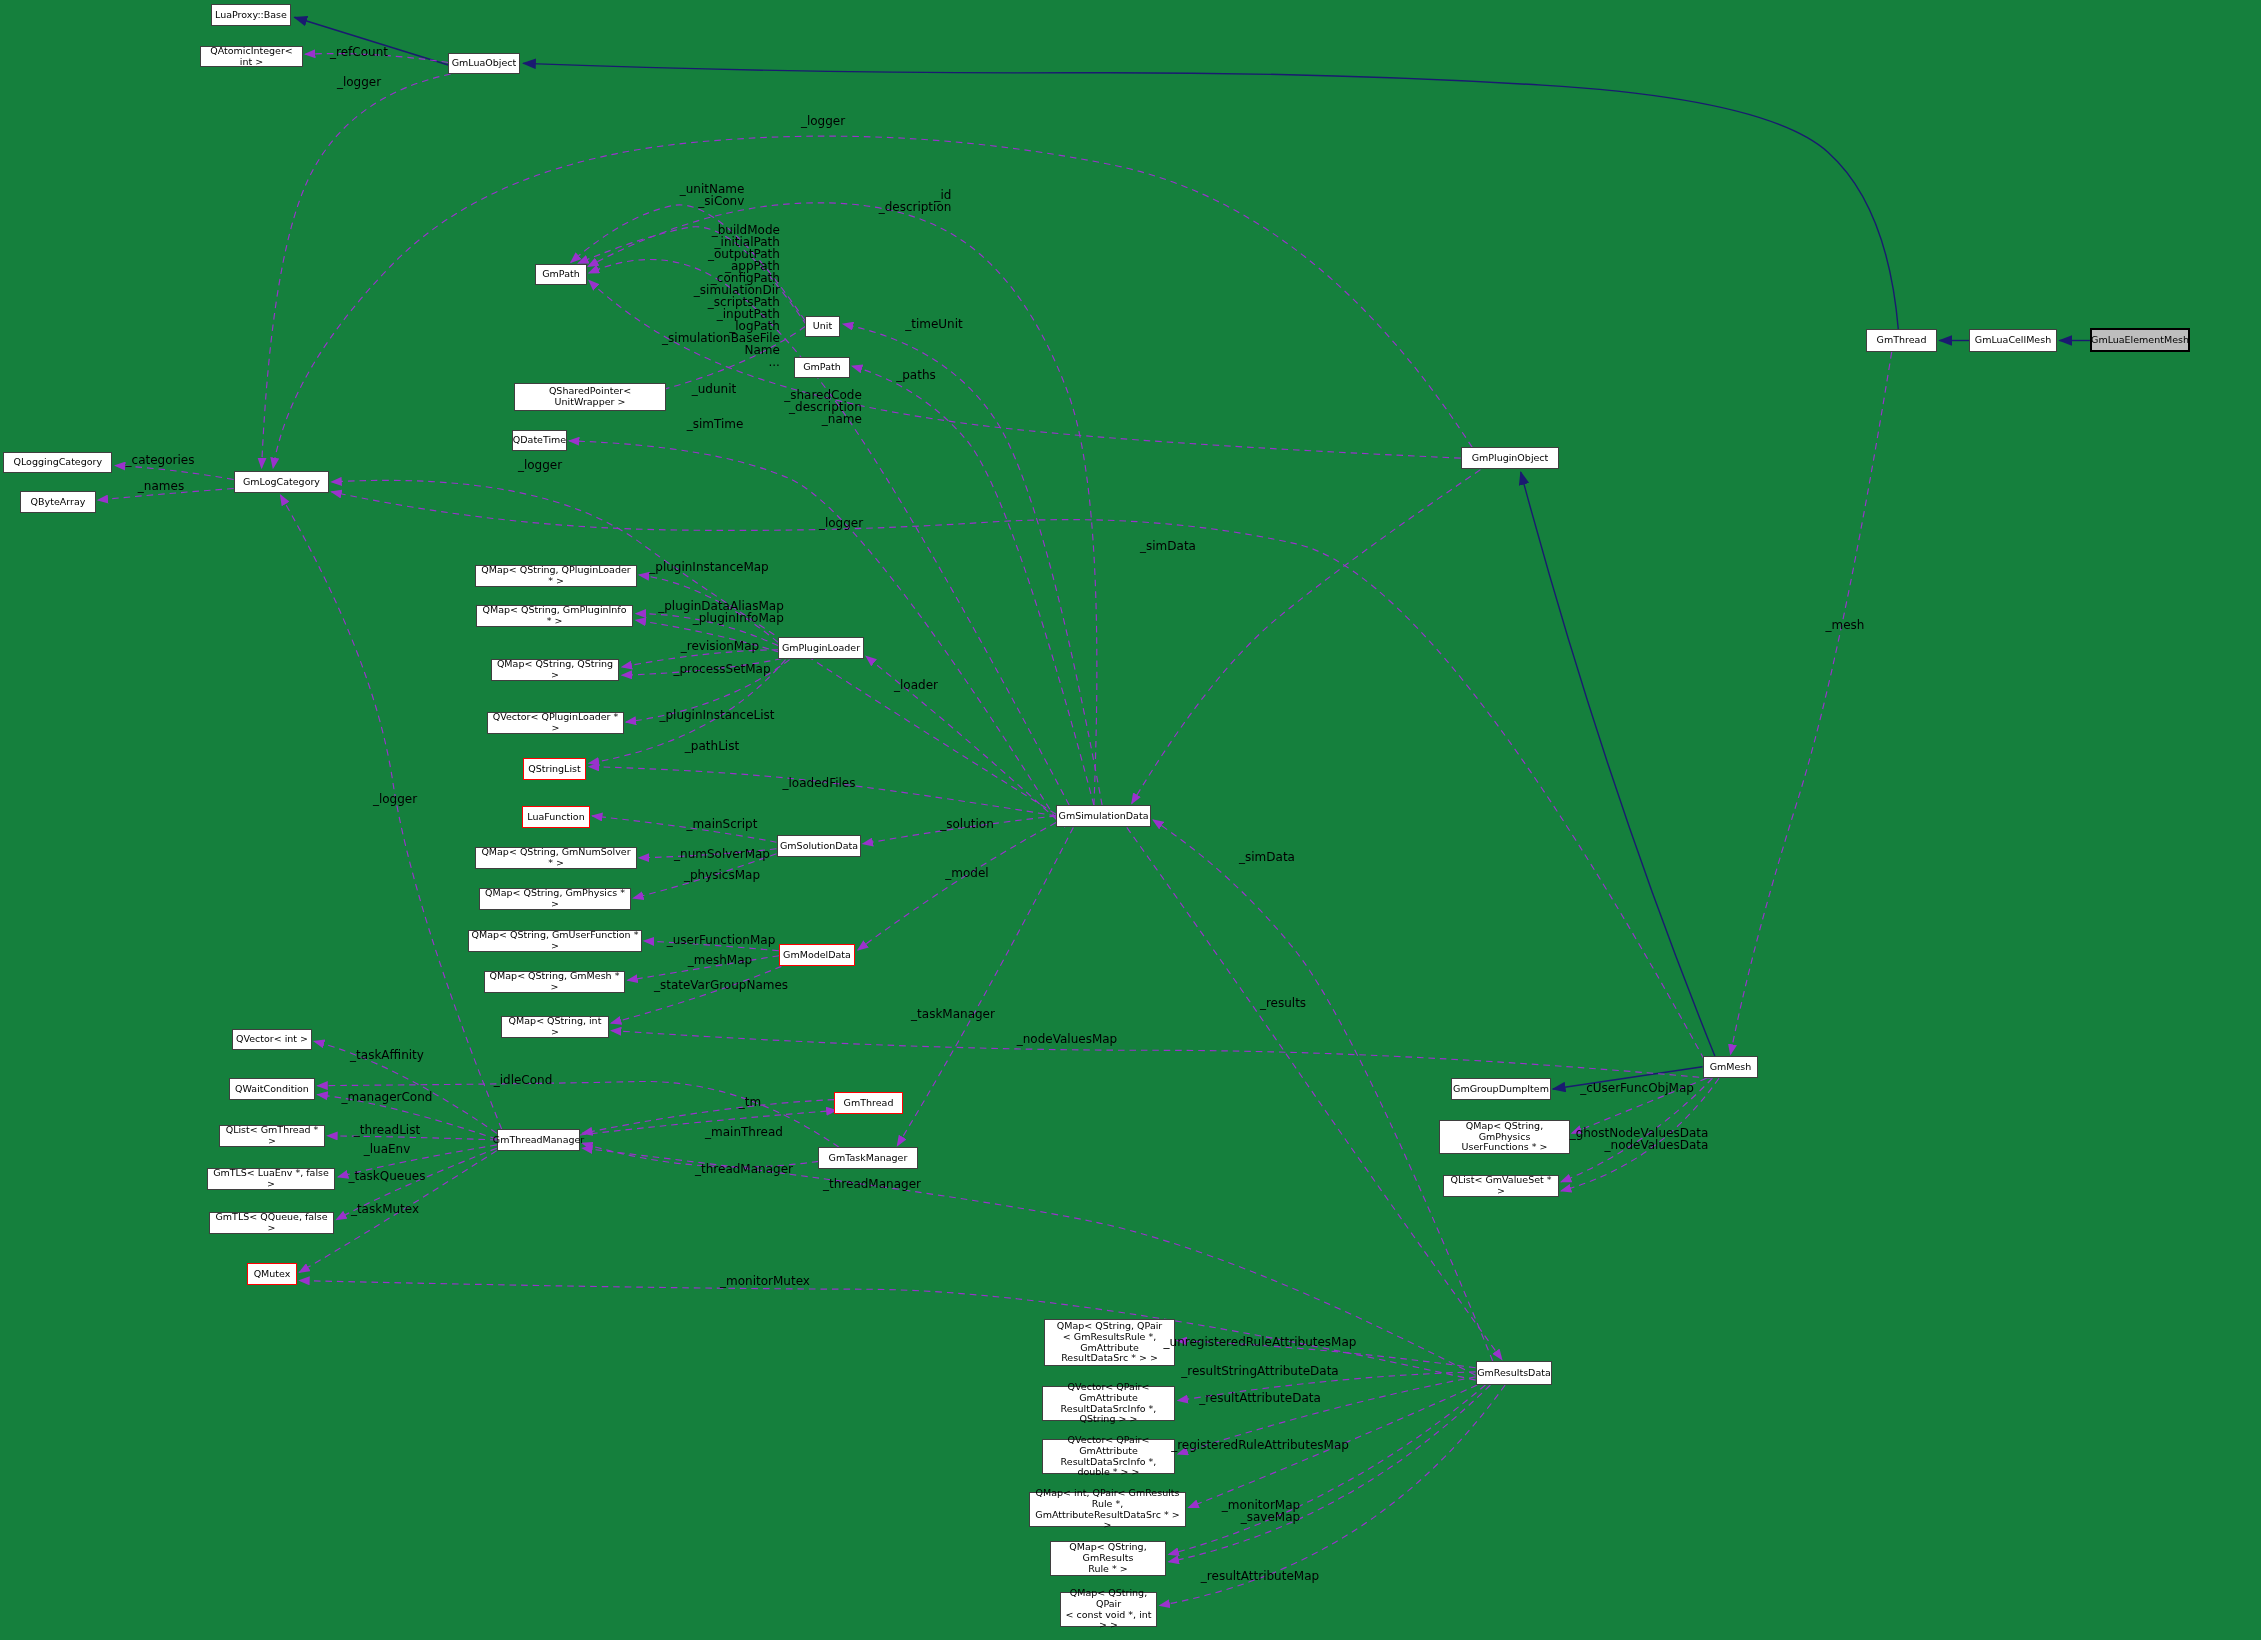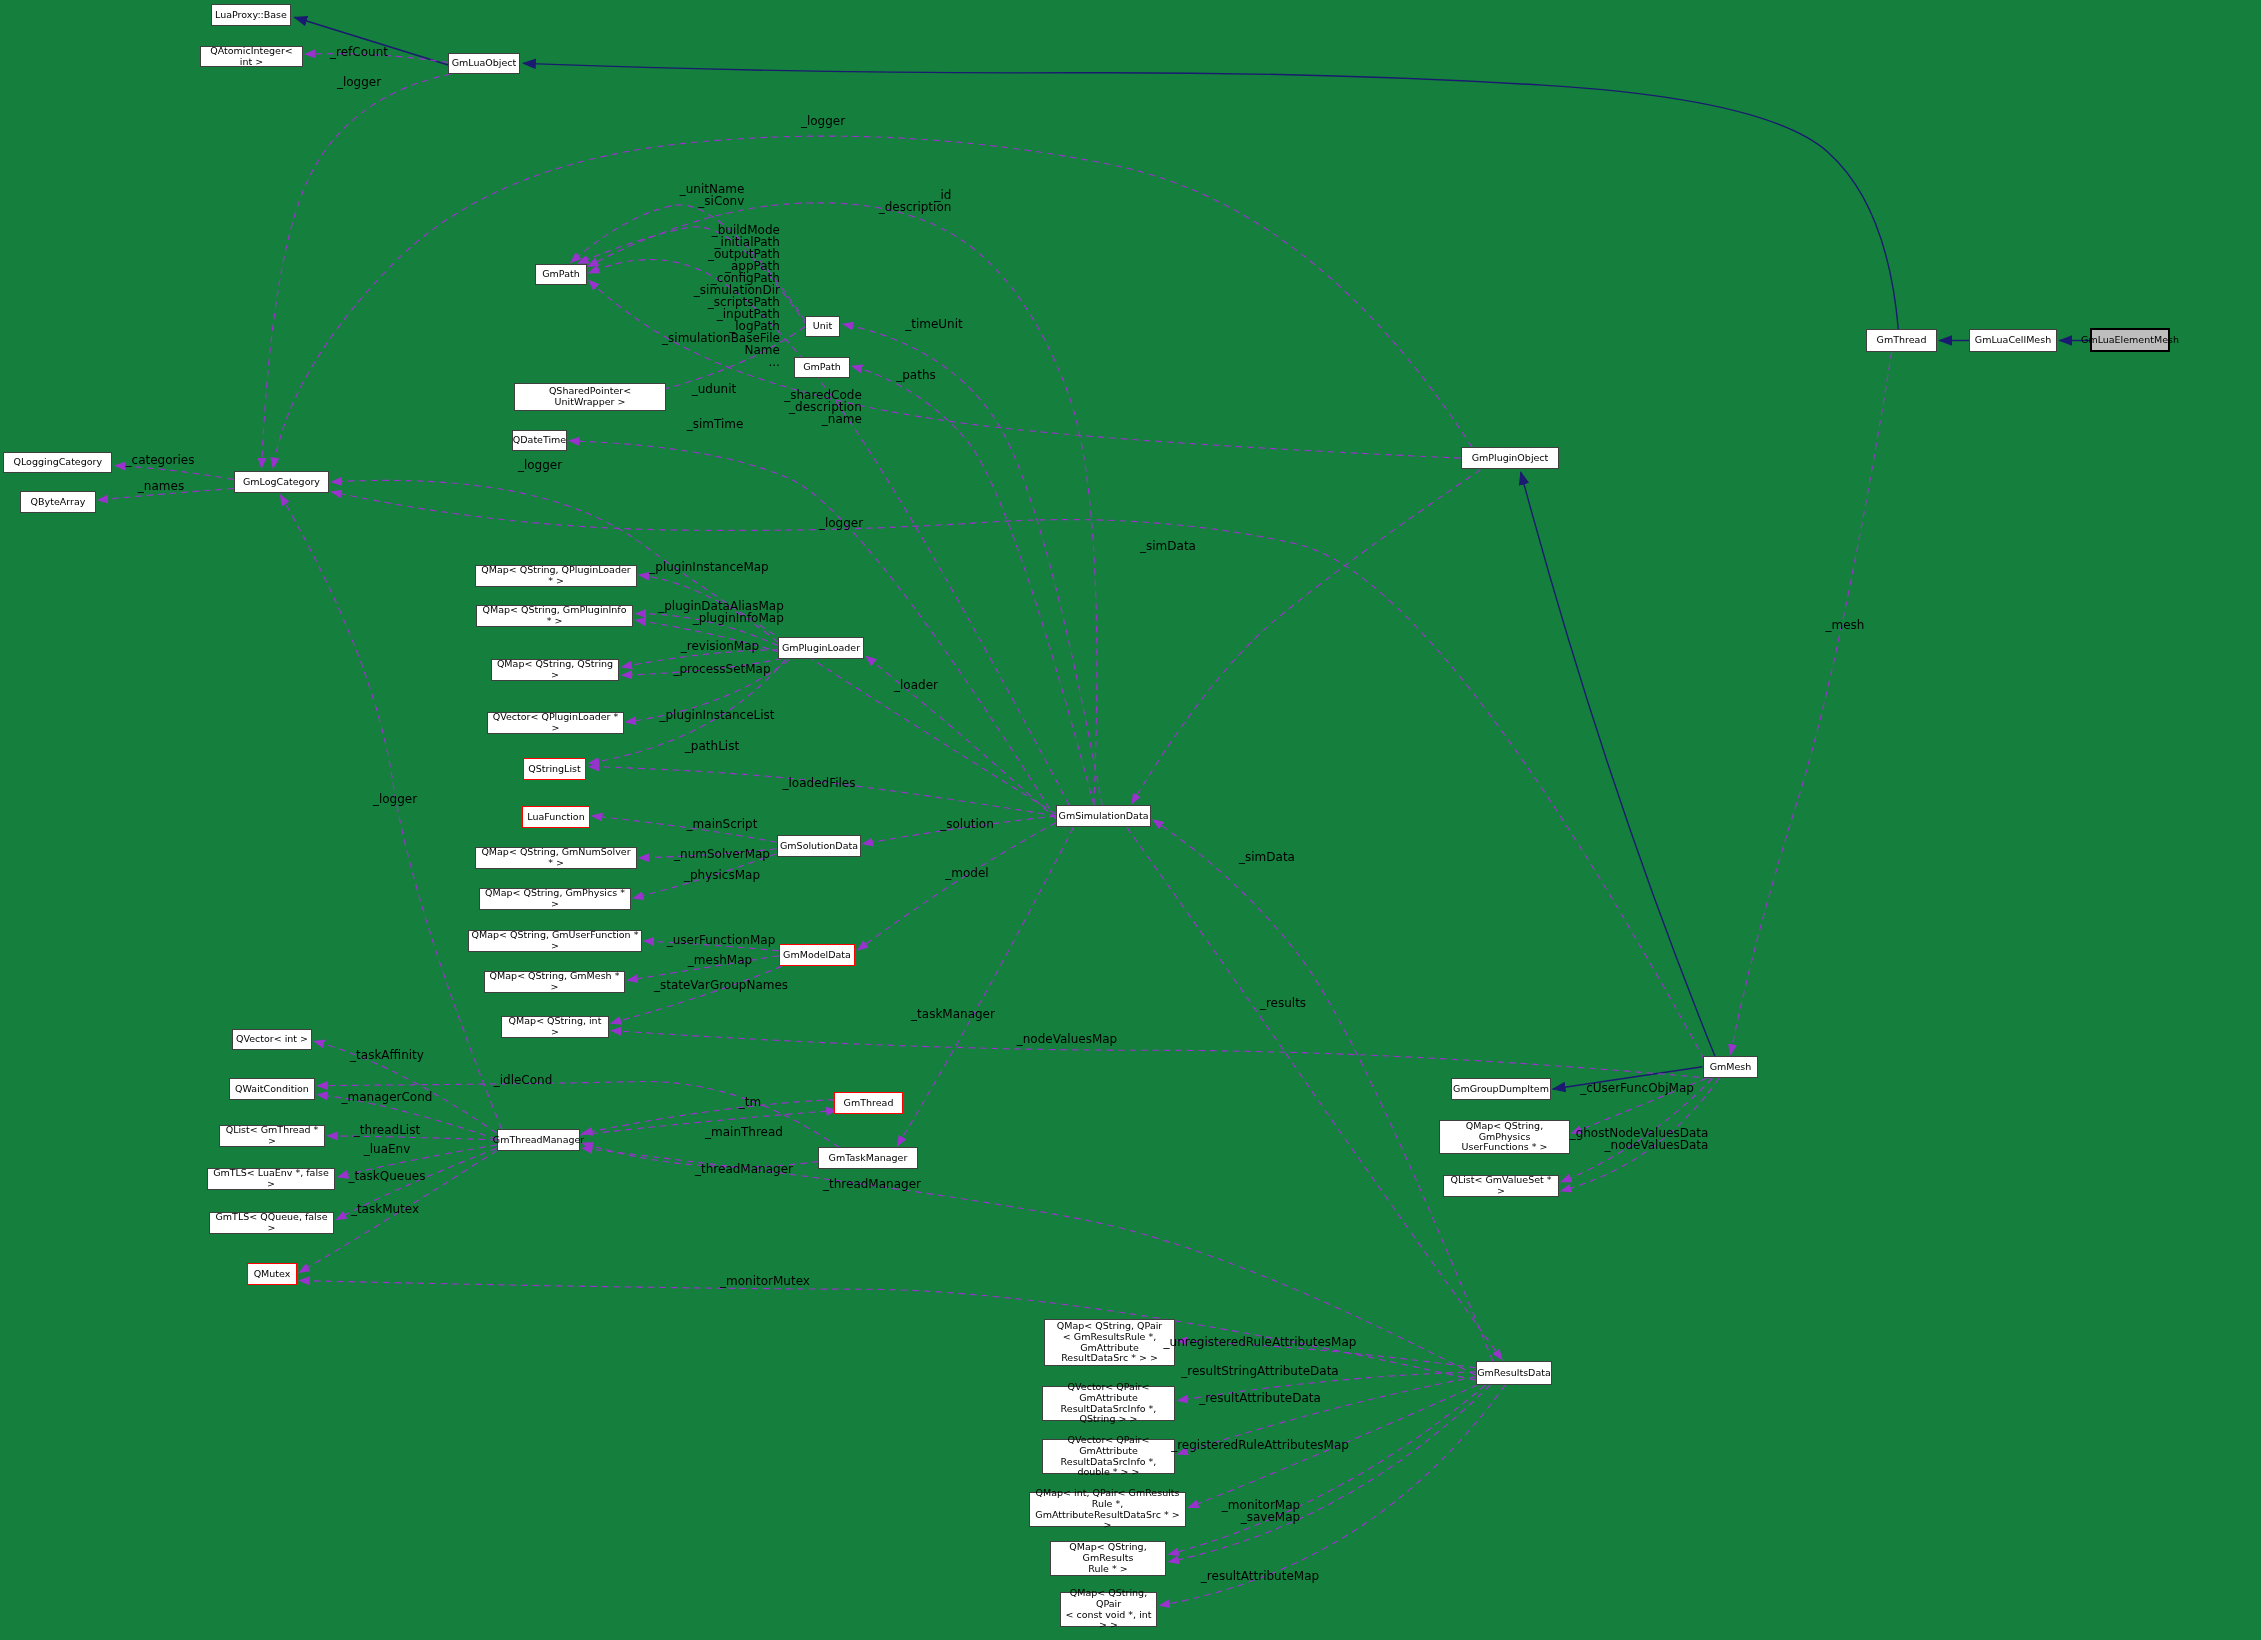--- a/index.html
+++ b/index.html
@@ -145,21 +145,21 @@
       <div class="node" style="left: 777px; top: 835px; width: 84px; height: 22px;">GmSolutionData</div>
       <div class="node" style="left: 479px; top: 888px; width: 152px; height: 22px;">QMap&lt; QString, GmPhysics * &gt;</div>
       <div class="node" style="left: 468px; top: 930px; width: 174px; height: 22px;">QMap&lt; QString, GmUserFunction * &gt;</div>
       <div class="node red" style="left: 779px; top: 944px; width: 76px; height: 22px;">GmModelData</div>
       <div class="node" style="left: 484px; top: 971px; width: 141px; height: 22px;">QMap&lt; QString, GmMesh * &gt;</div>
       <div class="node" style="left: 501px; top: 1016px; width: 108px; height: 22px;">QMap&lt; QString, int &gt;</div>
       <div class="node" style="left: 1056px; top: 805px; width: 95px; height: 22px;">GmSimulationData</div>
       <div class="node" style="left: 1461px; top: 447px; width: 98px; height: 22px;">GmPluginObject</div>
       <div class="node" style="left: 1866px; top: 329px; width: 71px; height: 23px;">GmThread</div>
       <div class="node" style="left: 1969px; top: 329px; width: 88px; height: 23px;">GmLuaCellMesh</div>
-      <div class="node highlight" style="left: 2090px; top: 328px; width: 80px; height: 24px;">GmLuaElementMesh</div>
+      <div class="node highlight" style="left: 2090px; top: 328px; width: 100px; height: 24px;">GmLuaElementMesh</div>
       <div class="node" style="left: 232px; top: 1029px; width: 80px; height: 21.4px;">QVector&lt; int &gt;</div>
       <div class="node" style="left: 229px; top: 1078px; width: 86px; height: 22px;">QWaitCondition</div>
       <div class="node" style="left: 219px; top: 1125px; width: 106px; height: 22px;">QList&lt; GmThread * &gt;</div>
       <div class="node" style="left: 207px; top: 1168px; width: 128px; height: 22px;">GmTLS&lt; LuaEnv *, false &gt;</div>
       <div class="node" style="left: 209px; top: 1212px; width: 125px; height: 22px;">GmTLS&lt; QQueue, false &gt;</div>
       <div class="node red" style="left: 247px; top: 1263px; width: 50px; height: 22px;">QMutex</div>
       <div class="node" style="left: 497px; top: 1129px; width: 83px; height: 22px;">GmThreadManager</div>
       <div class="node red" style="left: 834px; top: 1092px; width: 69px; height: 22px;">GmThread</div>
       <div class="node" style="left: 818px; top: 1147px; width: 100px; height: 22px;">GmTaskManager</div>
       <div class="node" style="left: 1451px; top: 1078px; width: 100px; height: 22px;">GmGroupDumpItem</div>

